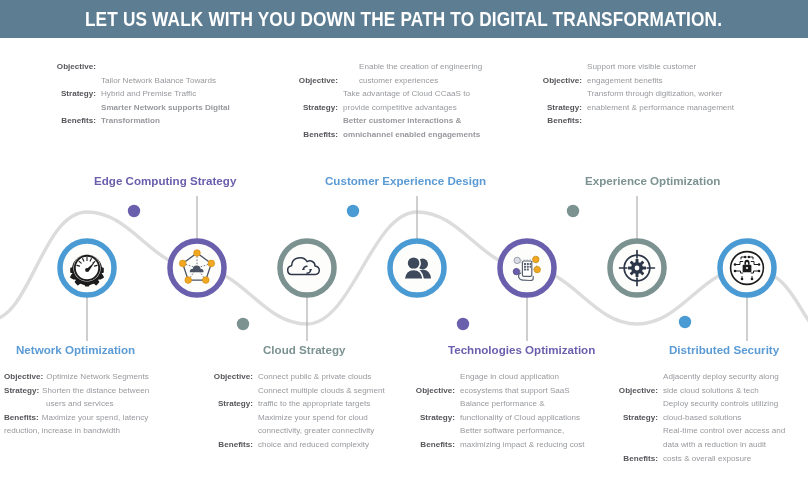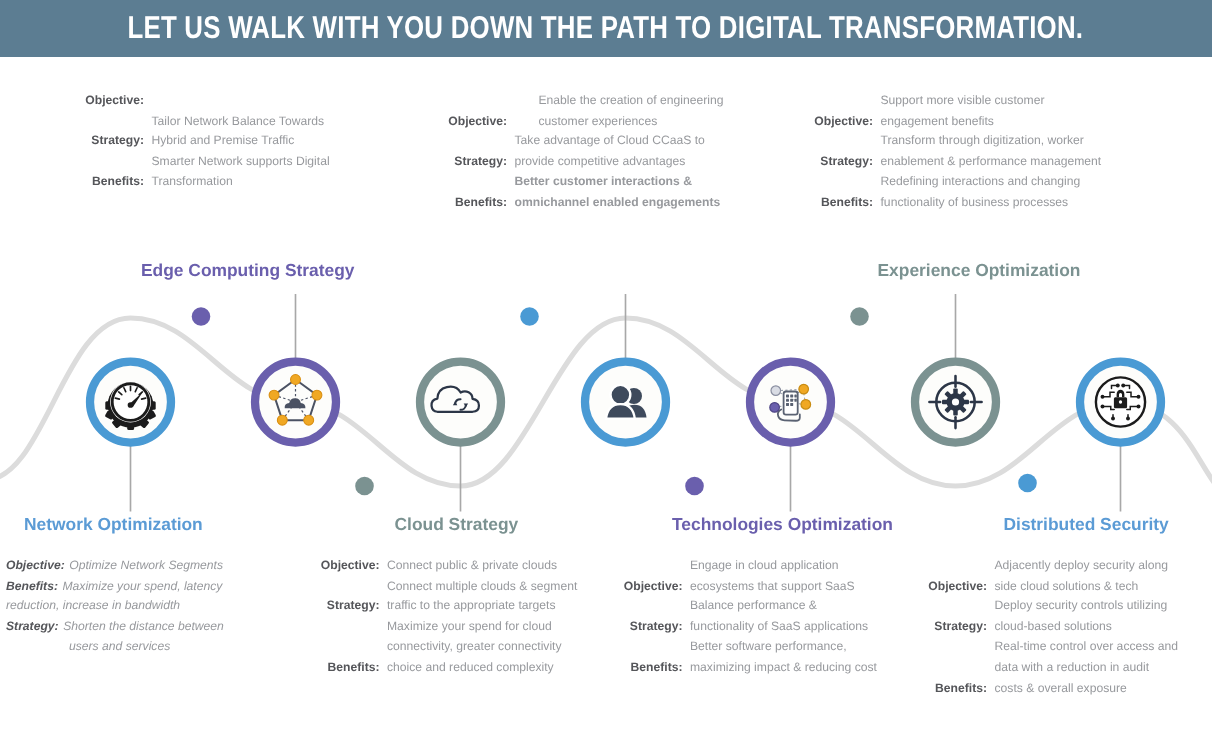--- a/index.html
+++ b/index.html
@@ -36,21 +36,21 @@
   }
   .spec .row { display: flex; align-items: flex-end; }
   .spec .lbl {
     color: #55565a;
     font-weight: bold;
     text-align: right;
     flex: 0 0 auto;
     white-space: nowrap;
   }
   .spec .val { color: #97999d; flex: 1 1 auto; }
-  .spec.wrapmode .row { display: block; font-style: italic; }
+  .spec.wrapmode .row { display: block; }
   .spec.wrapmode .lbl { display: inline; text-align: left; margin-right: 3px; }
   .spec.wrapmode .val { display: inline; }
 
   
   .node-title {
     position: absolute;
     font-size: 11.6px;
     font-weight: bold;
     white-space: nowrap;
   }
@@ -287,21 +287,21 @@
     </div>
     <div class="row">
       <span class="lbl" style="width:50px;">Strategy:</span>
       <span class="val" style="padding-left:5px;">
         <span>Tailor Network Balance Towards</span><br>
         <span>Hybrid and Premise Traffic</span>
       </span>
     </div>
     <div class="row">
       <span class="lbl" style="width:50px;">Benefits:</span>
-      <span class="val" style="padding-left:5px;">
+      <span class="val" style="padding-left:5px;font-weight:bold;">
         <span>Smarter Network supports Digital</span><br>
         <span>Transformation</span>
       </span>
     </div>
   </div>
 
   <div class="spec" style="left:288px; top:60px; width:240px;">
     <div class="row">
       <span class="lbl" style="width:50px;">Objective:</span>
       <span class="val" style="padding-left:5px;margin-left:16px;">
@@ -335,44 +335,41 @@
     </div>
     <div class="row">
       <span class="lbl" style="width:50px;">Strategy:</span>
       <span class="val" style="padding-left:5px;">
         <span>Transform through digitization, worker</span><br>
         <span>enablement &amp; performance management</span>
       </span>
     </div>
     <div class="row">
       <span class="lbl" style="width:50px;">Benefits:</span>
-      <span class="val" style="padding-left:5px;">
-        <span>Redefining interactions and changing</span><br>
-        <span>functionality of business processes</span>
-      </span>
     </div>
   </div>
 
   <div class="node-title" style="left:94px; top:174px; color:#6a5fad;">Edge Computing Strategy</div>
+  <div class="node-title" style="left:325px; top:174px; color:#5b9bd5;">Customer Experience Design</div>
   <div class="node-title" style="left:585px; top:174px; color:#7b9291;">Experience Optimization</div>
 
   <div class="node-title" style="left:16px; top:343px; color:#5b9bd5;">Network Optimization</div>
   <div class="node-title" style="left:263px; top:343px; color:#7b9291;text-align:center;">Cloud Strategy</div>
   <div class="node-title" style="left:448px; top:343px; color:#6a5fad;">Technologies Optimization</div>
   <div class="node-title" style="left:669px; top:343px; color:#5b9bd5;">Distributed Security</div>
 
   <div class="spec wrapmode" style="left:4px; top:370px; width:196px;">
     <div class="row">
       <span class="lbl">Objective:</span><span class="val">Optimize Network Segments</span>
     </div>
     <div class="row">
+      <span class="lbl">Strategy:</span><span class="val"><span>Shorten the distance between</span><br><span style="padding-left:42px;display:inline-block;">users and services</span></span>
+    </div>
+    <div class="row">
       <span class="lbl">Benefits:</span><span class="val"><span>Maximize your spend, latency</span><br><span>reduction, increase in bandwidth</span></span>
-    </div>
-    <div class="row">
-      <span class="lbl">Strategy:</span><span class="val"><span>Shorten the distance between</span><br><span style="padding-left:42px;display:inline-block;">users and services</span></span>
     </div>
   </div>
 
   <div class="spec" style="left:209px; top:370px; width:200px;">
     <div class="row">
       <span class="lbl" style="width:44px;">Objective:</span>
       <span class="val" style="padding-left:5px;">Connect public &amp; private clouds</span>
     </div>
     <div class="row">
       <span class="lbl" style="width:44px;">Strategy:</span>
@@ -396,21 +393,21 @@
       <span class="lbl" style="width:44px;">Objective:</span>
       <span class="val" style="padding-left:5px;">
         <span>Engage in cloud application</span><br>
         <span>ecosystems that support SaaS</span>
       </span>
     </div>
     <div class="row">
       <span class="lbl" style="width:44px;">Strategy:</span>
       <span class="val" style="padding-left:5px;">
         <span>Balance performance &amp;</span><br>
-        <span>functionality of SaaS applications</span>
+        <span>functionality of Cloud applications</span>
       </span>
     </div>
     <div class="row">
       <span class="lbl" style="width:44px;">Benefits:</span>
       <span class="val" style="padding-left:5px;">
         <span>Better software performance,</span><br>
         <span>maximizing impact &amp; reducing cost</span>
       </span>
     </div>
   </div>

